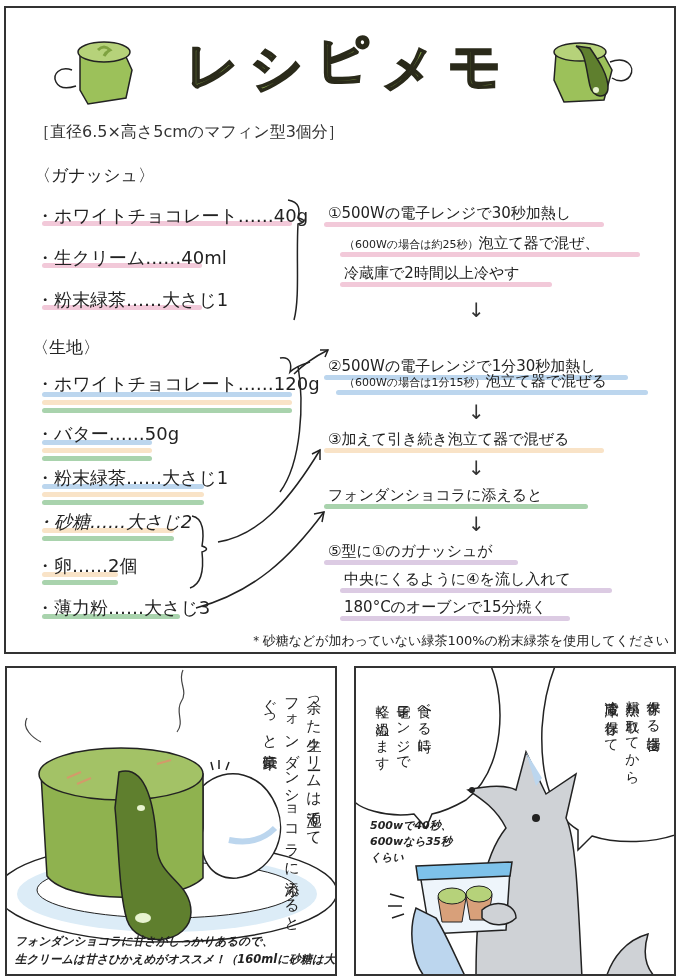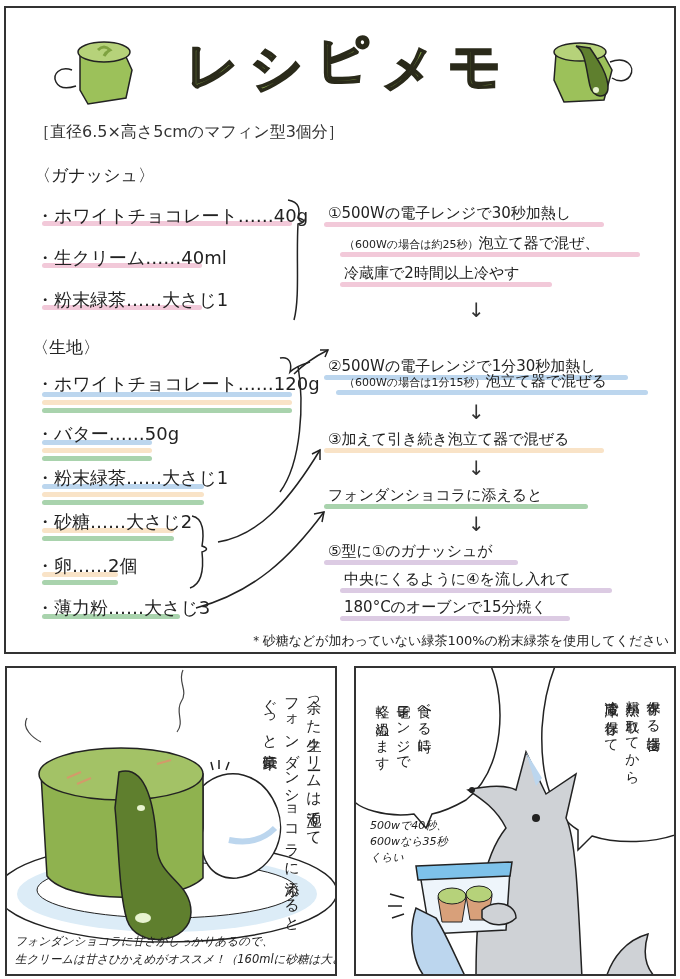--- a/index.html
+++ b/index.html
@@ -35,21 +35,21 @@
   .step { position: absolute; font-size: 15px; color: #222; white-space: nowrap; text-align: right; }
   .step .small { font-size: 11px; }
   .step .txt { position: relative; z-index: 2; }
 
   .arrow-down { position: absolute; font-size: 20px; color: #333; line-height: 1; }
 
   .footnote { right: 5px; top: 624px; font-size: 13px; color: #222; white-space: nowrap; text-align: right; }
 
   .vtext { position: absolute; writing-mode: vertical-rl; font-size: 15px; line-height: 22px; color: #222; letter-spacing: 1px; }
 
-  .hand { position: absolute; font-family: "DejaVu Sans", sans-serif; color: #222; white-space: nowrap; font-style: italic; }
+  .hand { position: absolute; font-family: "DejaVu Sans", sans-serif; color: #222; white-space: nowrap; font-style: italic; font-weight: bold; }
 
   svg { position: absolute; overflow: visible; }
 </style>
 </head>
 <body>
 
 <div id="panel-top" class="panel">
 
   <svg style="left:36px;top:22px;" width="100" height="80" viewBox="0 0 100 80">
     <path d="M30 40 C18 36 10 44 14 52 C18 60 28 58 34 56" fill="#fff" stroke="#222" stroke-width="1.5"></path>
@@ -108,21 +108,21 @@
     <div class="hl cream" style="top:26px;width:110px;"></div>
     <div class="hl green" style="top:34px;width:110px;"></div>
     <span class="txt">・バター……50g</span>
   </div>
   <div class="ing" style="top:458px;">
     <div class="hl blue" style="top:18px;width:162px;"></div>
     <div class="hl cream" style="top:26px;width:162px;"></div>
     <div class="hl green" style="top:34px;width:162px;"></div>
     <span class="txt">・粉末緑茶……大さじ1</span>
   </div>
-  <div class="ing" style="top:502px;">
+  <div class="ing" style="top:502px;font-style:italic;">
     <div class="hl cream" style="top:18px;width:132px;"></div>
     <div class="hl green" style="top:26px;width:132px;"></div>
     <span class="txt">・砂糖……大さじ2</span>
   </div>
   <div class="ing" style="top:546px;">
     <div class="hl cream" style="top:18px;width:76px;"></div>
     <div class="hl green" style="top:26px;width:76px;"></div>
     <span class="txt">・卵……2個</span>
   </div>
   <div class="ing" style="top:588px;">

